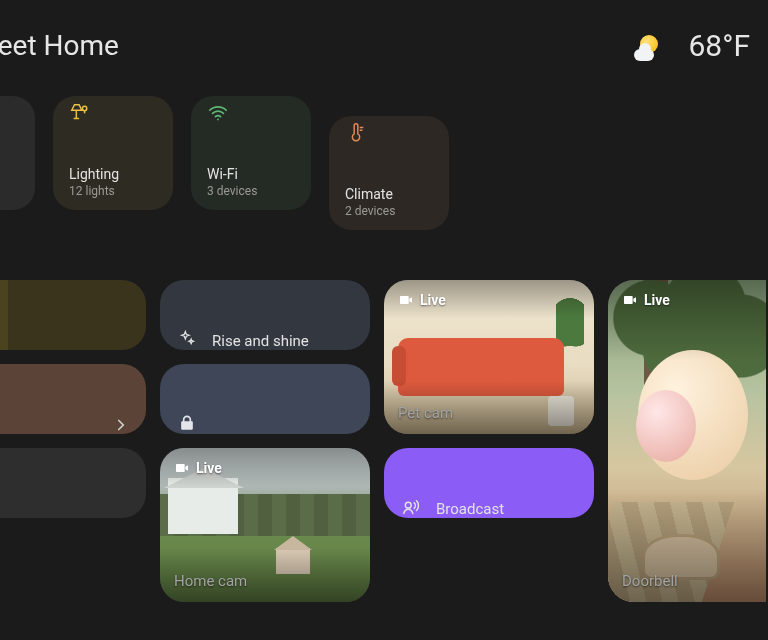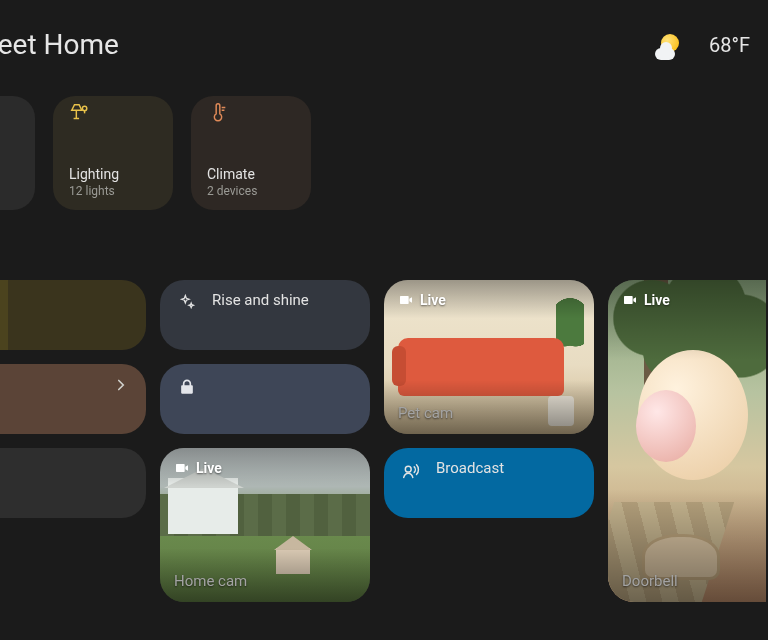--- a/index.html
+++ b/index.html
@@ -2,59 +2,59 @@
 <html><head>
 <meta charset="utf-8">
 <style>
   * { margin: 0; padding: 0; box-sizing: border-box; font-family: 'Google Sans', -apple-system, BlinkMacSystemFont, 'Segoe UI', Roboto, Arial, sans-serif; }
   html, body { width: 768px; height: 640px; background: #1b1b1b; color: #e3e3e3; overflow: hidden; }
   .app { position: relative; width: 768px; height: 640px; }
 
   
   .header { position: absolute; top: 28px; left: -60px; right: 0; display: flex; justify-content: space-between; align-items: center; padding: 0 18px 0 0; }
   .home-title { font-size: 28px; font-weight: 400; color: #e6e6e6; white-space: nowrap; }
-  .weather { display: flex; align-items: center; gap: 26px; font-size: 20px; color: #e6e6e6; }
+  .weather { display: flex; align-items: center; gap: 26px; font-size: 30px; color: #e6e6e6; }
   .weather-icon { width: 26px; height: 26px; position: relative; }
   .weather-icon .sun { position:absolute; left:4px; top:2px; width:18px; height:18px; border-radius:50%; background: radial-gradient(circle at 35% 35%, #ffe27a, #f7b500); }
   .weather-icon .cloud { position:absolute; bottom:-2px; left:-2px; width:20px; height:12px; background:#f1f3f4; border-radius:8px; }
   .weather-icon .cloud::before{content:"";position:absolute;left:5px;top:-6px;width:12px;height:12px;background:#f1f3f4;border-radius:50%;}
 
   
   .cat-row { position: absolute; top: 96px; left: -80px; display: flex; gap: 18px; }
   .cat-tile { width: 120px; height: 114px; border-radius: 22px; padding: 6px 14px 12px 16px; display:flex; flex-direction:column; justify-content:space-between; cursor:pointer; }
   .cat-tile.first { width: 115px; }
   .cat-icon { width: 22px; height: 22px; }
   .cat-label { font-size: 14px; color: #e3e3e3; line-height: 1.15; }
   .cat-sub { font-size: 12px; color: #9a9a95; margin-top: 2px; }
   .tile-blank   { background: #2b2b2b; }
   .tile-light   { background: #2e2b22; }
   .tile-wifi    { background: #242b24; }
-  .tile-climate { background: #2e2824; }
+  .tile-climate { background: #2e2824; margin-top: 20px; }
 
   
   .grid { position: absolute; top: 280px; left: -84px; display: grid; grid-template-columns: 230px 210px 210px 158px; grid-auto-rows: 70px; gap: 14px 14px; }
-  .card { border-radius: 24px; display:flex; align-items:flex-start; padding: 12px 16px; gap: 14px; cursor:pointer; position:relative; overflow:hidden; }
+  .card { border-radius: 24px; display:flex; align-items:flex-end; padding: 0 16px; gap: 14px; cursor:pointer; position:relative; overflow:hidden; }
   .card-label { font-size: 15px; color: #e3e3e3; line-height: 1.15; }
   .card-sub  { font-size: 12.5px; color: #bcbcb6; margin-top:2px; }
   .icon-slot { width: 22px; height: 22px; display:flex; align-items:center; justify-content:center; flex-shrink:0; }
   .chev { margin-left:auto; color:#cfcfca; }
 
   
   .kitchen { background: linear-gradient(90deg, #4b431e 0%, #4b431e 40%, #3a341d 40%, #3a341d 100%); grid-column:1; grid-row:1; }
   .thermo  { background: #5b4437; grid-column:1; grid-row:2; }
   .home    { background: #2e2e2e; grid-column:1; grid-row:3; }
 
   .rise    { background: #33373f; grid-column:2; grid-row:1; }
   .door    { background: #3e4657; grid-column:2; grid-row:2; }
   .door .card-sub { color:#c3c8d4; }
 
   .yard    { grid-column:2; grid-row:3 / span 2; height: 154px; align-items:flex-start; padding:0; }
   .petw    { grid-column:3; grid-row:1 / span 2; height: 154px; align-items:flex-start; padding:0; }
   .bell    { grid-column:4; grid-row:1 / span 4; height: 322px; align-items:flex-start; padding:0; border-radius: 26px 0 0 26px; }
-  .bcast   { background: #0369a1; grid-column:3; grid-row:3; }
+  .bcast   { background: #8b5cf6; grid-column:3; grid-row:3; }
 
   
   .cam { position:relative; }
   .cam .badge { position:absolute; top:12px; left:14px; display:flex; align-items:center; gap:6px; color:#fff; font-size:14px; font-weight:700; z-index:3; text-shadow:0 1px 2px rgba(0,0,0,.5);}
   .cam .camname { position:absolute; bottom:12px; left:14px; color:#a3a3a3; font-size:15px; z-index:3; text-shadow:0 1px 2px rgba(0,0,0,.6);}
   .cam .gradient { position:absolute; inset:0; z-index:2; background: linear-gradient(180deg, rgba(0,0,0,.35) 0%, rgba(0,0,0,0) 25%, rgba(0,0,0,0) 65%, rgba(0,0,0,.45) 100%); }
   .cam .scene { position:absolute; inset:0; z-index:1; }
 
   
   .yard .scene { background: linear-gradient(180deg,#cfd7d8 0%, #aeb7b4 25%, #6a8a4d 55%, #5d7a41 100%); }
@@ -114,20 +114,34 @@
           <circle cx="17" cy="7" r="2.4"></circle>
             <path d="M17 9.4v3"></path>
         </svg>
       </span>
       <div>
         <div class="cat-label">Lighting</div>
         <div class="cat-sub">12 lights</div>
       </div>
     </div>
 
+    <div class="cat-tile tile-wifi">
+      <span class="icon-slot">
+        <svg class="cat-icon" viewBox="0 0 24 24" fill="none" stroke="#5fb874" stroke-width="1.8" stroke-linecap="round">
+          <path d="M3 9c5-5 13-5 18 0"></path>
+            <path d="M6 12.5c3.3-3.3 8.7-3.3 12 0"></path>
+            <path d="M9.2 16c1.6-1.6 4-1.6 5.6 0"></path>
+            <circle cx="12" cy="19" r="1" fill="#5fb874" stroke="none"></circle>
+        </svg>
+      </span>
+      <div>
+        <div class="cat-label">Wi-Fi</div>
+        <div class="cat-sub">3 devices</div>
+      </div>
+    </div>
 
     <div class="cat-tile tile-climate">
       <span class="icon-slot">
         <svg class="cat-icon" viewBox="0 0 24 24" fill="none" stroke="#e08a58" stroke-width="1.6">
           <path d="M10 4a2 2 0 0 1 4 0v9a4 4 0 1 1-4 0V4z"></path>
             <path d="M16 6h4M16 9h3"></path>
         </svg>
       </span>
       <div>
         <div class="cat-label">Climate</div>

